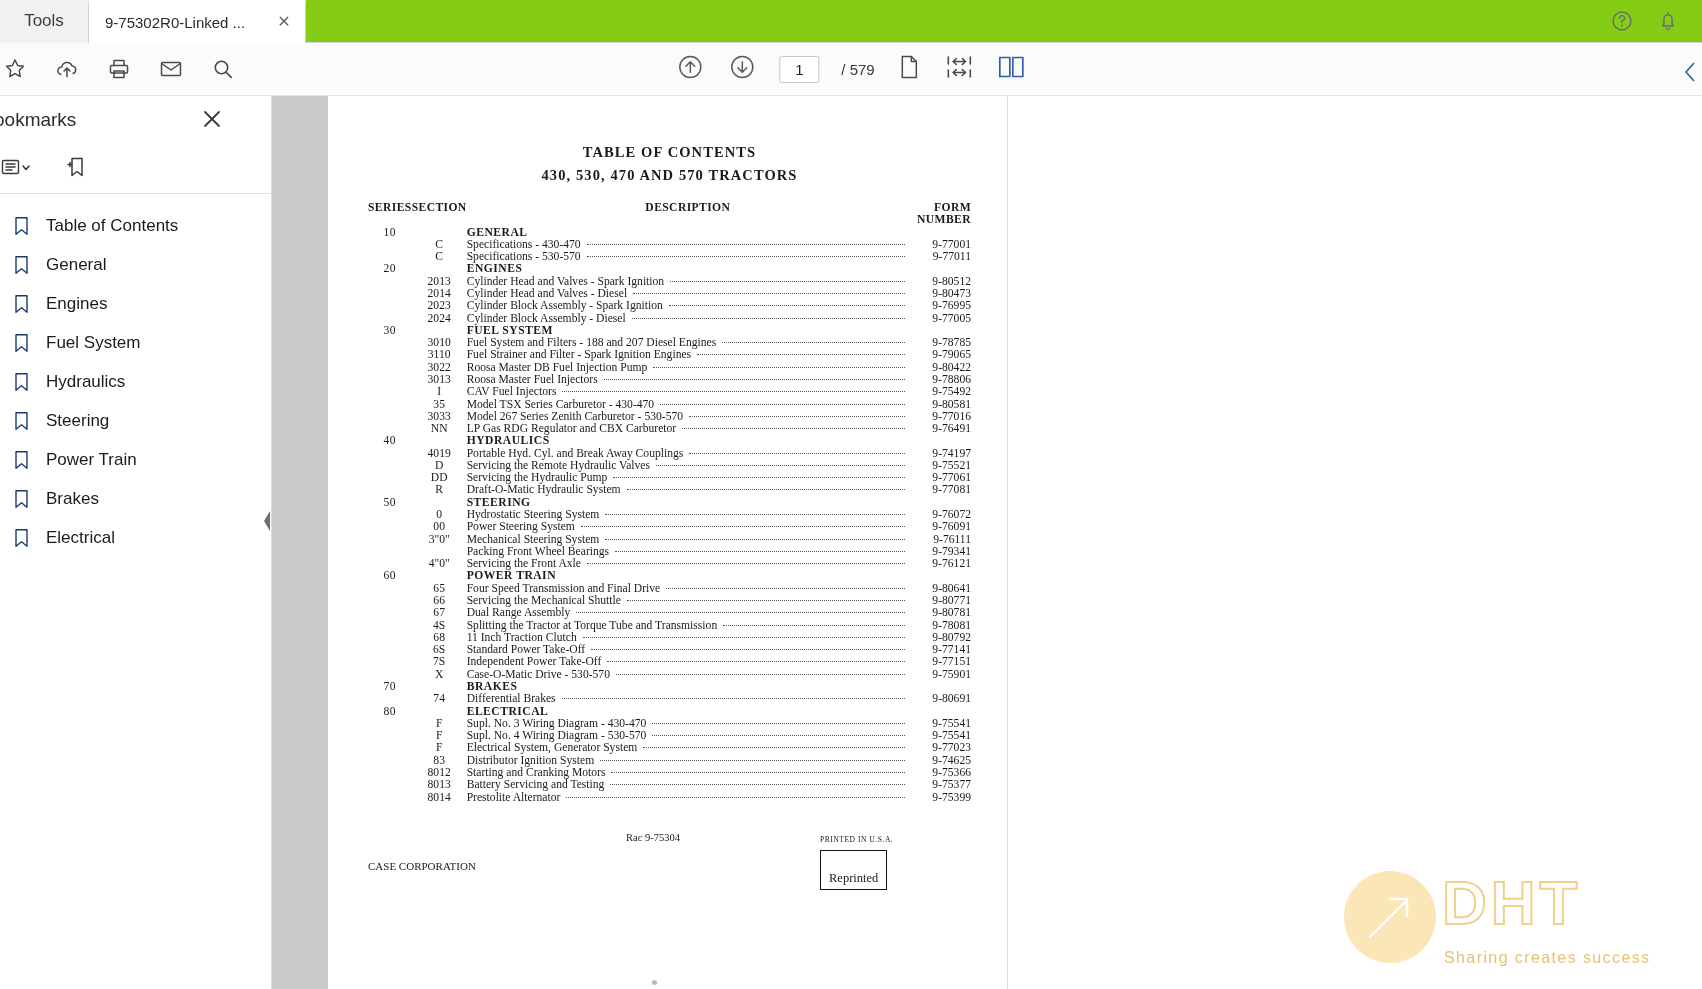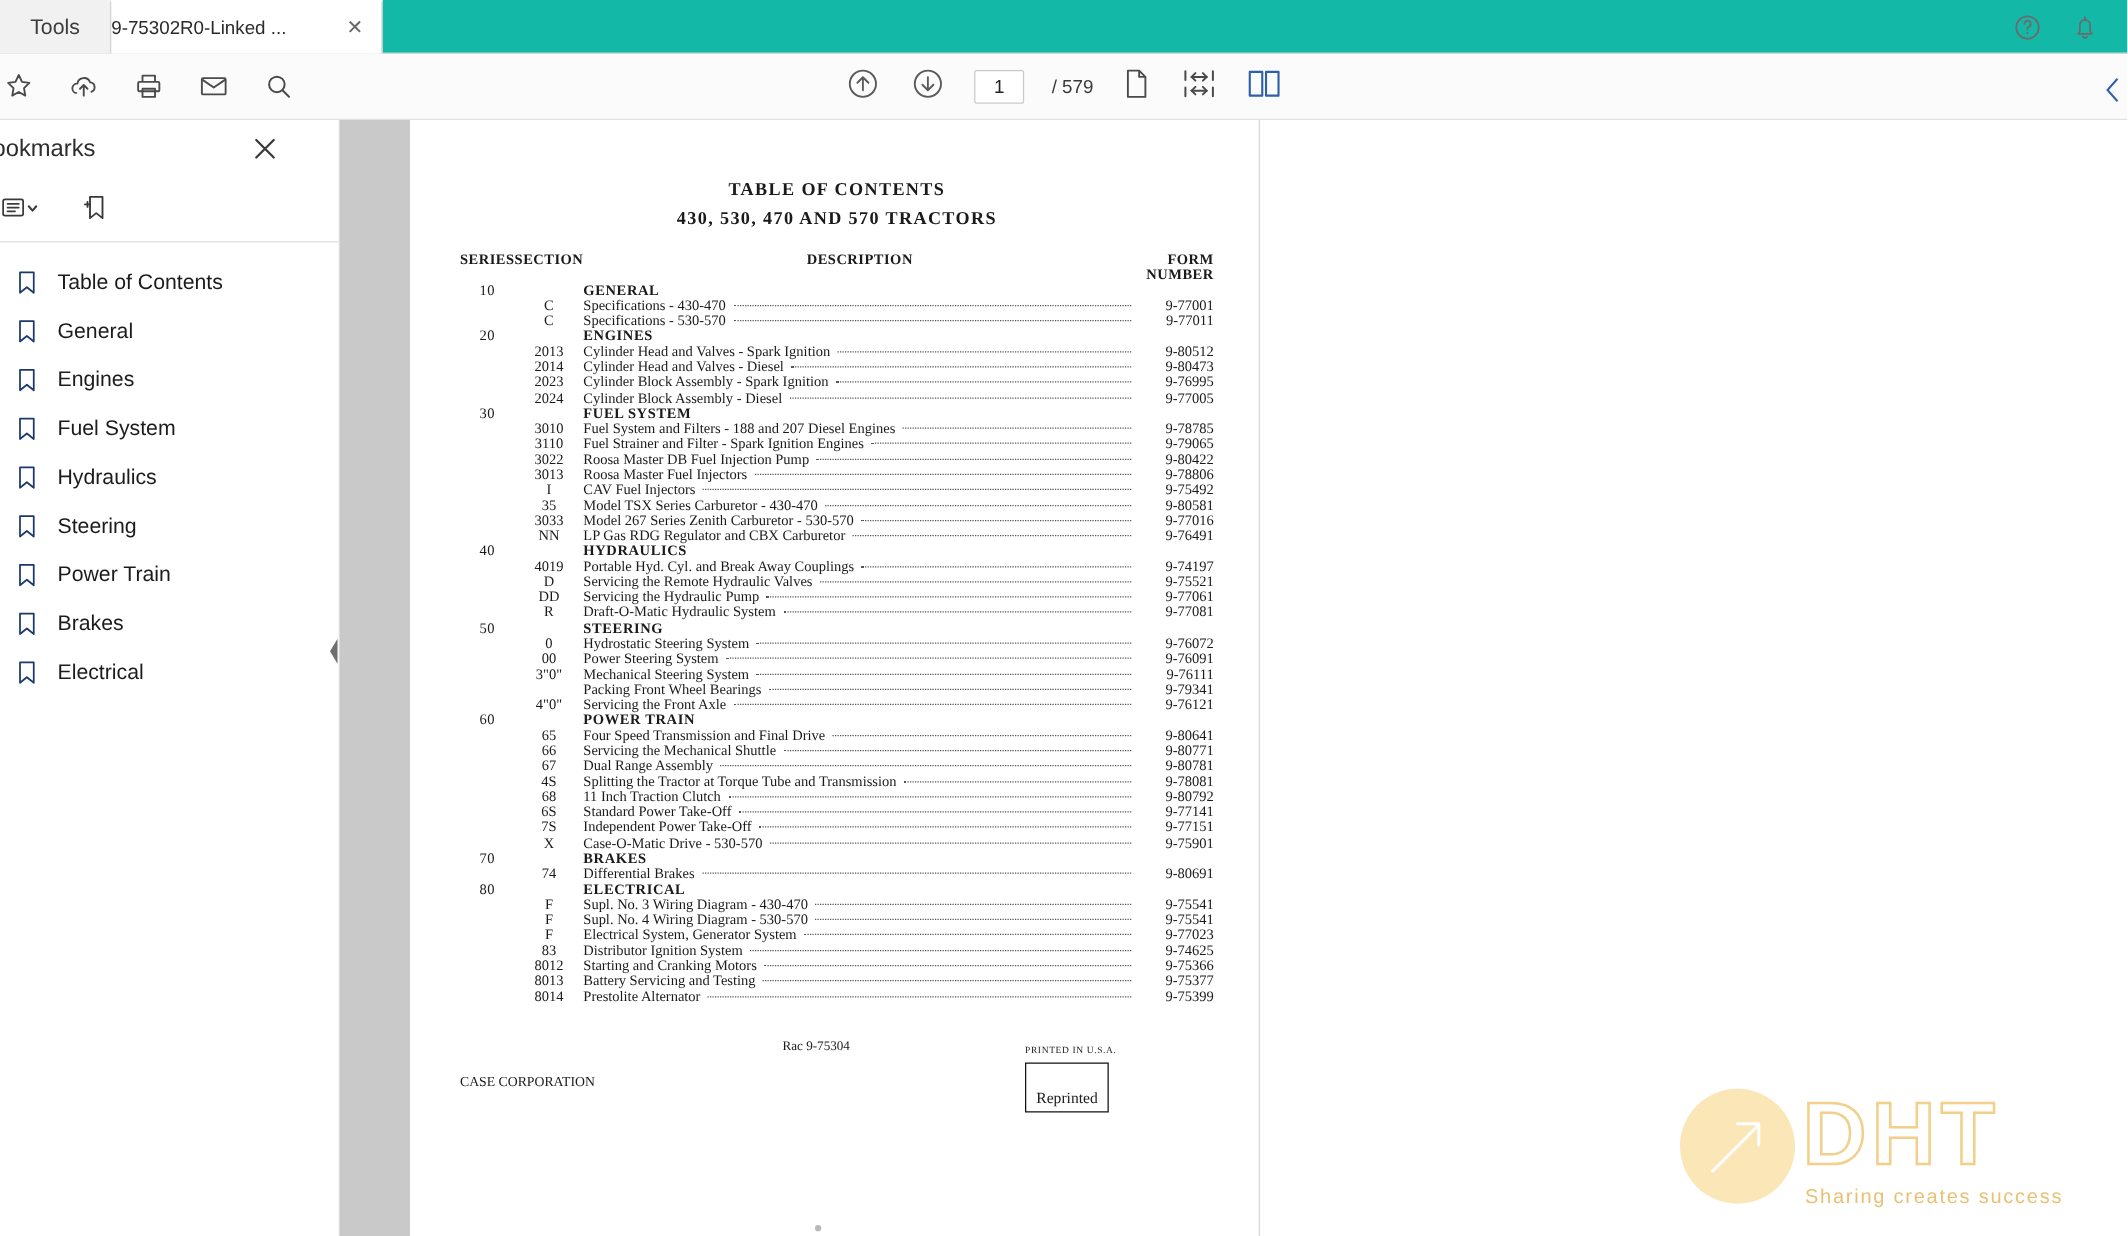--- a/index.html
+++ b/index.html
@@ -8,39 +8,40 @@
     width: 1702px; height: 989px;
     overflow: hidden;
     background: #ffffff;
     font-family: "Liberation Sans", sans-serif;
   }
   #app { position: relative; width: 1702px; height: 989px; background: #fff; }
 
   
   .tabbar {
     position: absolute; top: 0; left: 0; width: 1702px; height: 43px;
-    background: #14b8a6;
+    background: #84cc16;
     border-bottom: 1px solid #d4d4d4;
-    display: flex; align-items: flex-start;
+    display: flex; align-items: center;
   }
   .tools-btn {
     width: 88px; height: 43px;
     display: flex; align-items: center; justify-content: center;
     font-size: 17px; color: #3c3c3c;
     background: #f1f1f1;
     cursor: default;
   }
   .doc-tab {
     position: relative;
     height: 43px; width: 218px;
     background: #ffffff;
     border-left: 1px solid #d4d4d4;
     border-right: 1px solid #d4d4d4;
     border-top: 2px solid #ffffff;
     display: flex; align-items: center;
+    padding-left: 16px;
     font-size: 15px; color: #2b2b2b;
   }
   .doc-tab .tab-label { white-space: nowrap; overflow: hidden; text-overflow: ellipsis; max-width: 160px; }
   .tab-close {
     position: absolute; right: 12px; top: 50%; transform: translateY(-50%);
     width: 18px; height: 18px; font-size: 16px; line-height: 18px;
     text-align: center; color: #666; cursor: pointer;
   }
   .tabbar-right {
     margin-left: auto; display: flex; align-items: center; gap: 22px;
@@ -161,21 +162,21 @@
     position: absolute; right: 6px; bottom: 6px; width: 352px; height: 118px;
     pointer-events: none;
   }
   .wm-circle {
     position: absolute; left: 0; top: 6px; width: 92px; height: 92px;
     border-radius: 50%; background: #fbe6b8;
   }
   .wm-arrow { position: absolute; left: 18px; top: 24px; }
   .wm-dht {
     position: absolute; left: 98px; top: 2px;
-    font-size: 71px; font-weight: bold; letter-spacing: 4px;
+    font-size: 62px; font-weight: bold; letter-spacing: 4px;
     color: transparent; -webkit-text-stroke: 2px #f2cf8a;
     font-family: "Liberation Sans", sans-serif;
   }
   .wm-sub {
     position: absolute; left: 100px; top: 84px;
     font-size: 16px; color: #e8c174; letter-spacing: 1.4px;
   }
   .scroll-dot {
     position: absolute; left: 380px; bottom: 4px; width: 5px; height: 5px;
     background: #b9b9b9; border-radius: 50%;

